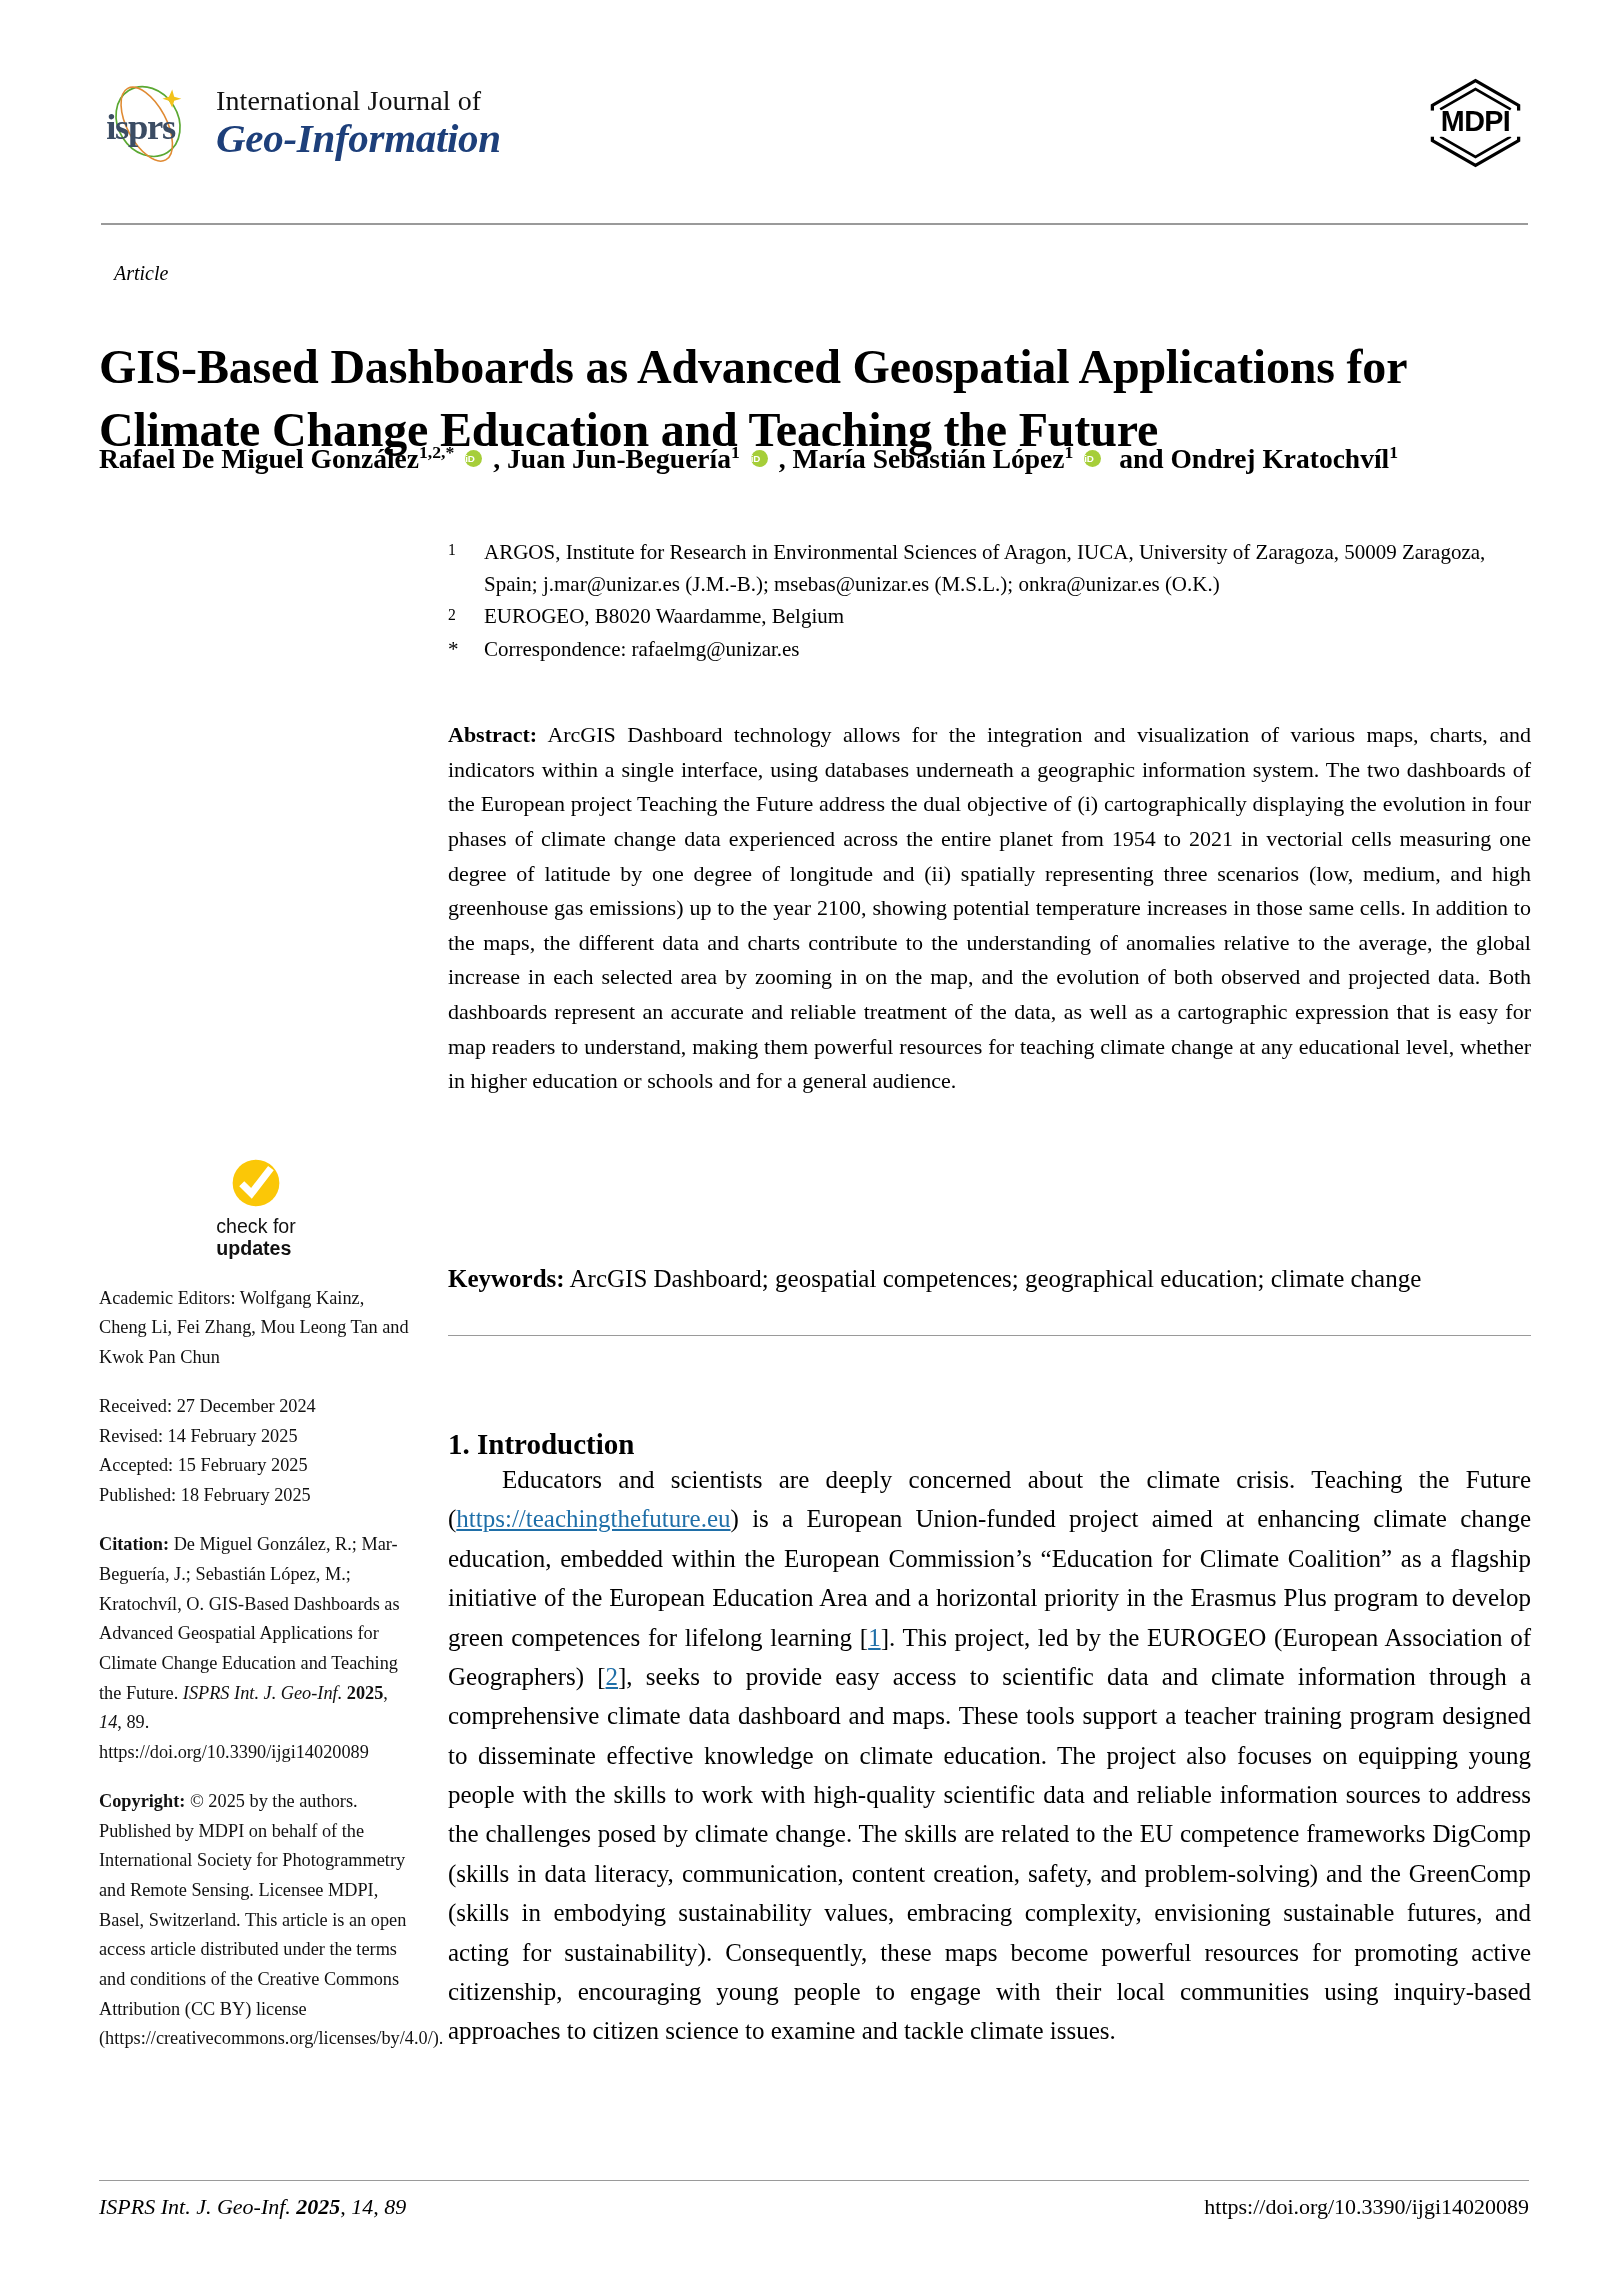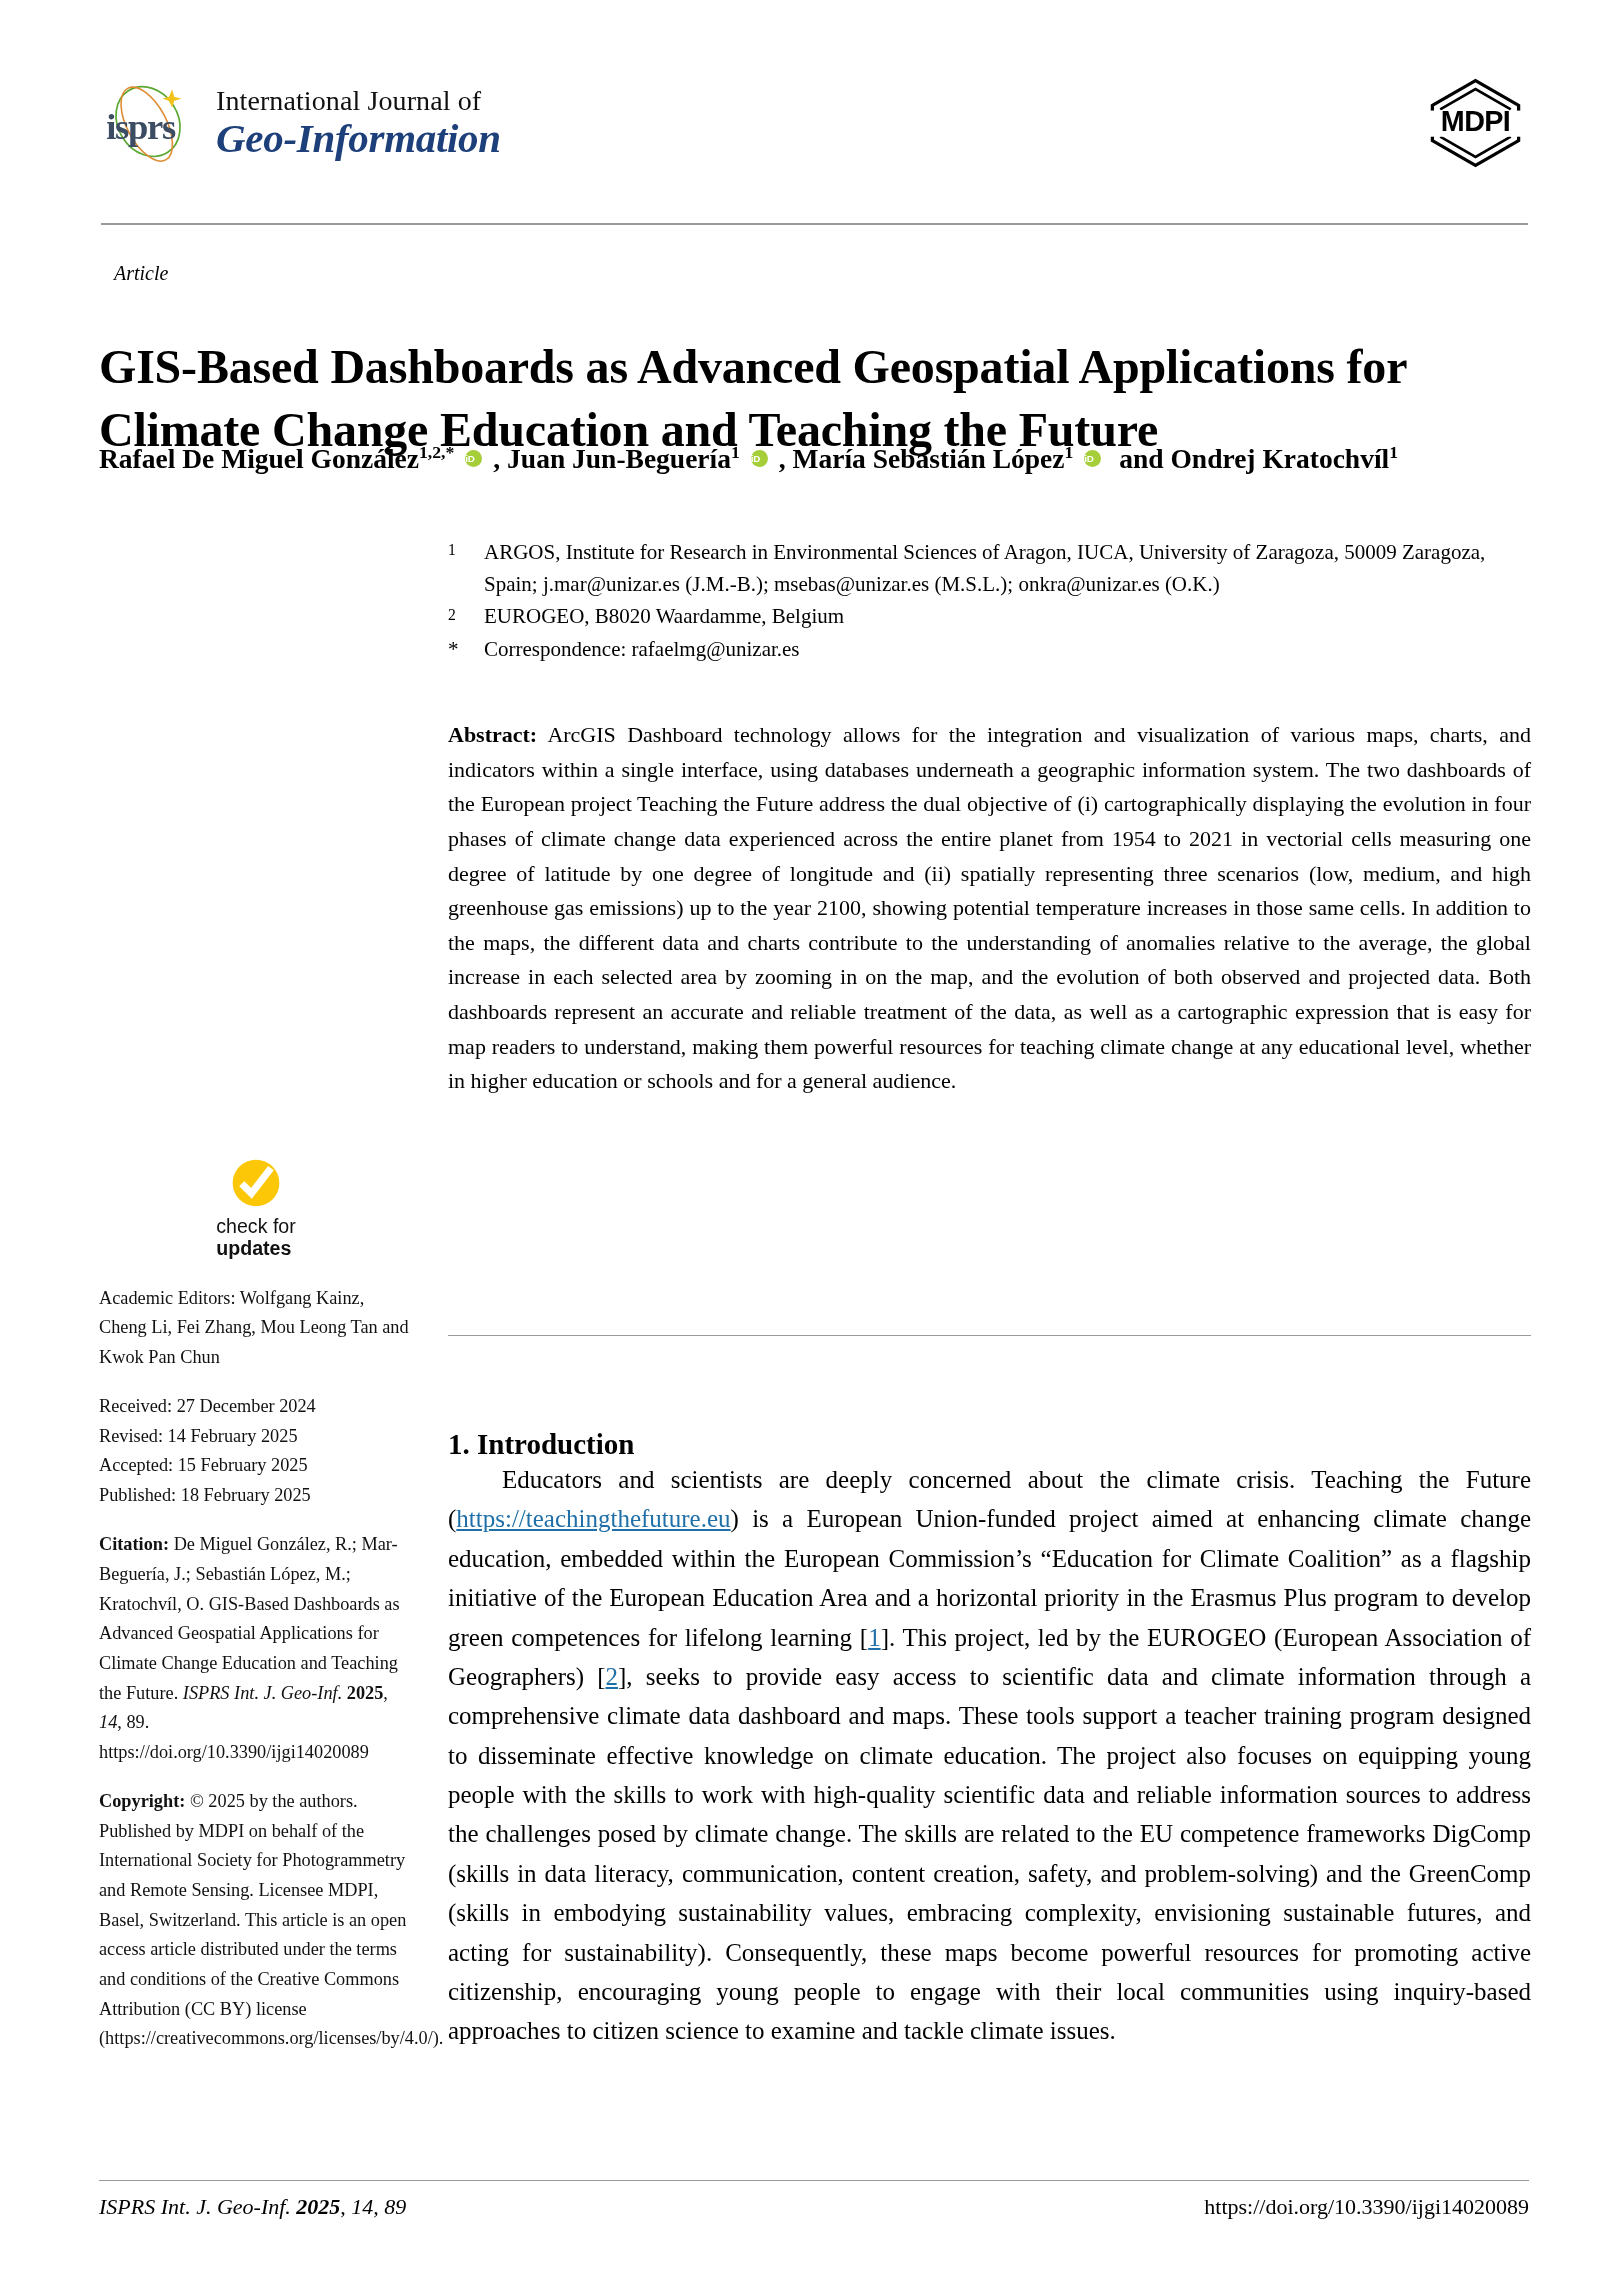--- a/index.html
+++ b/index.html
@@ -261,20 +261,24 @@
       <div class="aff-marker star">*</div>
       <div class="aff-text">Correspondence: rafaelmg@unizar.es</div>
     </div>
   </div>
 
   <div class="abstract">
     <b>Abstract:</b>
     <span>ArcGIS Dashboard technology allows for the integration and visualization of various maps, charts, and indicators within a single interface, using databases underneath a geographic information system. The two dashboards of the European project Teaching the Future address the dual objective of (i) cartographically displaying the evolution in four phases of climate change data experienced across the entire planet from 1954 to 2021 in vectorial cells measuring one degree of latitude by one degree of longitude and (ii) spatially representing three scenarios (low, medium, and high greenhouse gas emissions) up to the year 2100, showing potential temperature increases in those same cells. In addition to the maps, the different data and charts contribute to the understanding of anomalies relative to the average, the global increase in each selected area by zooming in on the map, and the evolution of both observed and projected data. Both dashboards represent an accurate and reliable treatment of the data, as well as a cartographic expression that is easy for map readers to understand, making them powerful resources for teaching climate change at any educational level, whether in higher education or schools and for a general audience.</span>
   </div>
 
+  <div class="keywords">
+    <b>Keywords:</b>
+    <span>ArcGIS Dashboard; geospatial competences; geographical education; climate change</span>
+  </div>
 
   <div class="kw-rule"></div>
 
   <h2 class="section-heading">1. Introduction</h2>
   <div class="body-text">
     <span>Educators and scientists are deeply concerned about the climate crisis. Teaching the Future (</span><a class="link" href="#">https://teachingthefuture.eu</a><span>) is a European Union-funded project aimed at enhancing climate change education, embedded within the European Commission’s “Education for Climate Coalition” as a flagship initiative of the European Education Area and a horizontal priority in the Erasmus Plus program to develop green competences for lifelong learning [</span><a class="ref" href="#">1</a><span>]. This project, led by the EUROGEO (European Association of Geographers) [</span><a class="ref" href="#">2</a><span>], seeks to provide easy access to scientific data and climate information through a comprehensive climate data dashboard and maps. These tools support a teacher training program designed to disseminate effective knowledge on climate education. The project also focuses on equipping young people with the skills to work with high-quality scientific data and reliable information sources to address the challenges posed by climate change. The skills are related to the EU competence frameworks DigComp (skills in data literacy, communication, content creation, safety, and problem-solving) and the GreenComp (skills in embodying sustainability values, embracing complexity, envisioning sustainable futures, and acting for sustainability). Consequently, these maps become powerful resources for promoting active citizenship, encouraging young people to engage with their local communities using inquiry-based approaches to citizen science to examine and tackle climate issues.</span>
   </div>
 
   <div class="sidebar">
 

